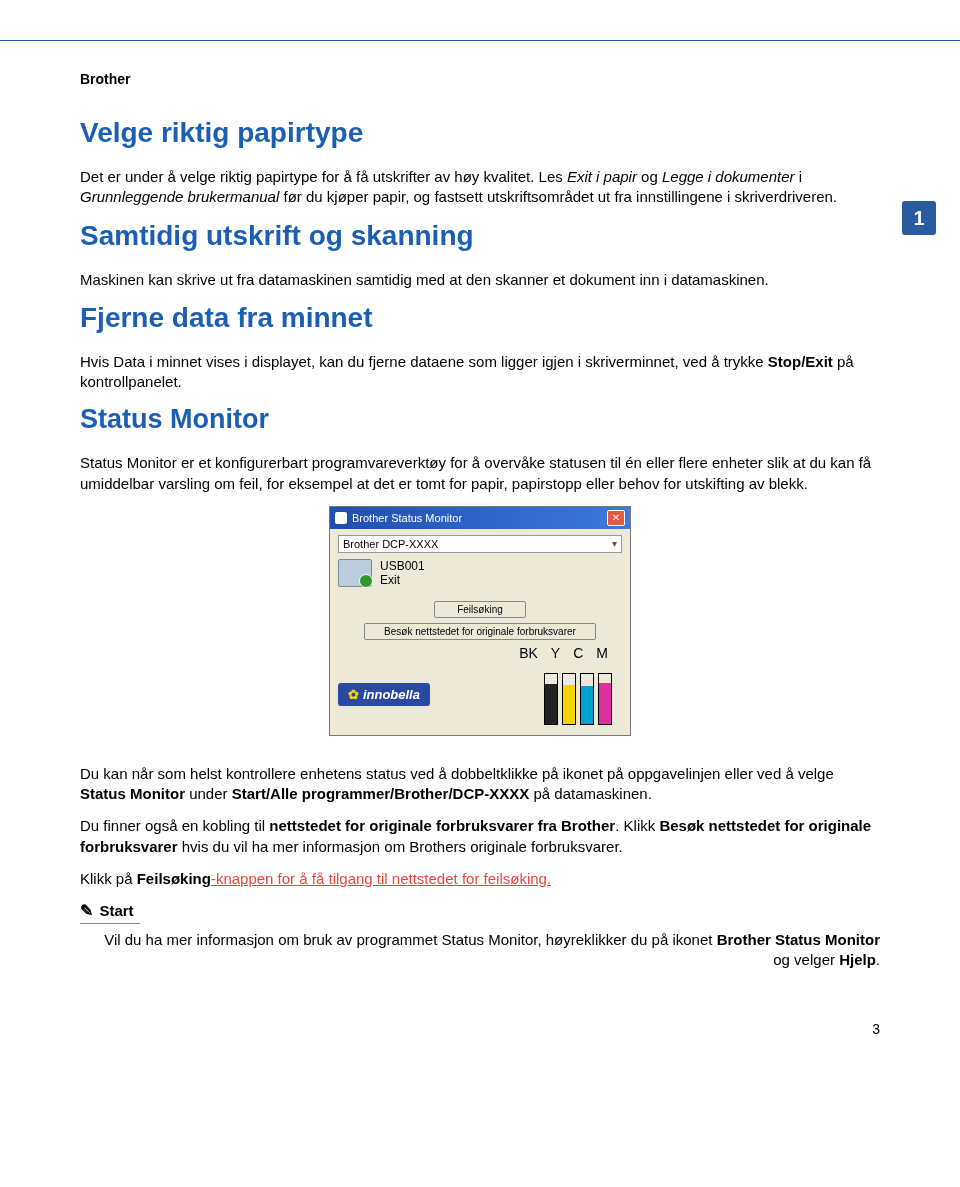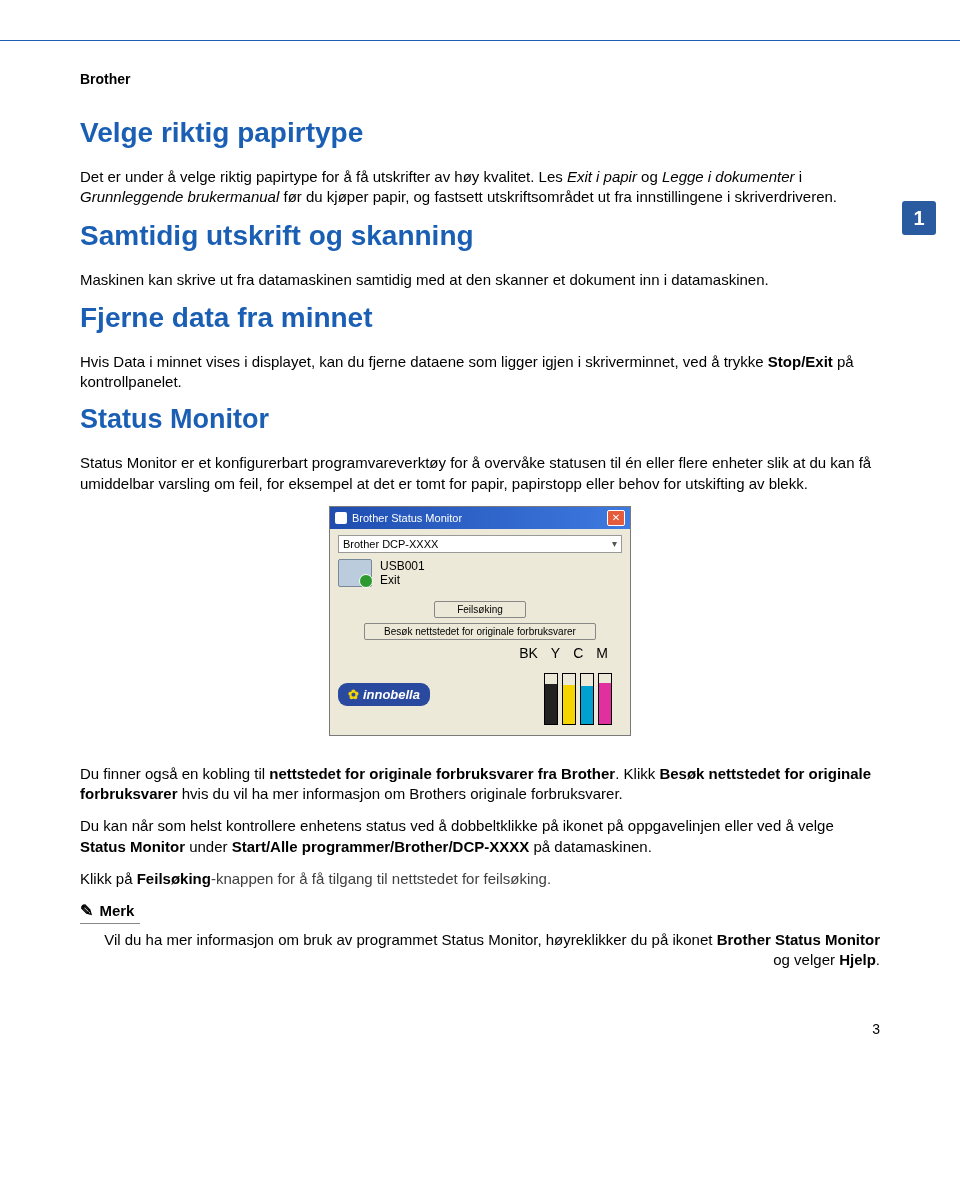--- a/index.html
+++ b/index.html
@@ -49,21 +49,21 @@
   }
   p {
     font-size: 15px;
     line-height: 1.35;
     margin: 0 0 12px 0;
   }
   .ital { font-style: italic; }
   .bold { font-weight: bold; }
   .mono { font-family: Liberation Sans, sans-serif; margin-top: 20px; }
   .section-gap { margin-top: 34px; }
-  a.link { color: #404040; cursor: pointer; }
+  a.link { color: #ef4444; text-decoration: underline; cursor: pointer; }
 
   .screenshot {
     width: 300px;
     margin: 12px auto 28px auto;
     border: 1px solid #7a7a7a;
     background: #ece9d8;
     font-size: 11px;
   }
   .titlebar {
     background: linear-gradient(to right, #1f4db0, #3e7ae0);
@@ -115,21 +115,21 @@
   .ink-labels { display:flex; justify-content:flex-end; gap:13px; padding-right:14px; font-size:14px; margin-bottom:2px;}
   .ink-bar { width:12px; height:50px; border:1px solid #000; display:flex; flex-direction:column; justify-content:flex-end;}
   .ink-fill { width:100%; }
   .bk .ink-fill{ background:#222; height:80%; }
   .y  .ink-fill{ background:#f5d400; height:78%; }
   .c  .ink-fill{ background:#00a0d0; height:76%; }
   .m  .ink-fill{ background:#e030a0; height:82%; }
   .logo-row { display:flex; align-items:center; justify-content:space-between; margin-top:4px; }
   .innobella {
     font-style:italic; font-weight:bold; color:#fff;
-    background:#2a4aa0; padding:4px 10px; border-radius:9px;
+    background:#2a4aa0; padding:4px 10px; border-radius:3px;
     font-size:13px;
   }
   .innobella::before{
     content:"✿"; color:#f5d400; margin-right:4px; font-style:normal;
   }
 
   .note-box { margin-top:8px; }
   .note-head { display:flex; align-items:center; gap:6px; font-weight:bold; font-size:15px; border-bottom:1px solid #888; padding-bottom:3px; margin-bottom:6px; width:60px;}
   .note-icon { font-size:16px; }
   .note-body { padding-left:20px; font-size:15px; line-height:1.35;text-align:right; }
@@ -200,32 +200,32 @@
             </div>
           <div class="ink-bar m">
               <div class="ink-fill"></div>
             </div>
         </div>
       </div>
     </div>
   </div>
 
   <p>
+    <span>Du kan når som helst kontrollere enhetens status ved å dobbeltklikke på ikonet på oppgavelinjen eller ved å velge </span><span class="bold">Status Monitor</span><span> under </span><span class="bold">Start/Alle programmer/Brother/DCP-XXXX</span><span> på datamaskinen.</span>
+  </p>
+  <p>
     <span>Du finner også en kobling til </span><span class="bold">nettstedet for originale forbruksvarer fra Brother</span><span>. Klikk </span><span class="bold">Besøk nettstedet for originale forbruksvarer</span><span> hvis du vil ha mer informasjon om Brothers originale forbruksvarer.</span>
-  </p>
-  <p>
-    <span>Du kan når som helst kontrollere enhetens status ved å dobbeltklikke på ikonet på oppgavelinjen eller ved å velge </span><span class="bold">Status Monitor</span><span> under </span><span class="bold">Start/Alle programmer/Brother/DCP-XXXX</span><span> på datamaskinen.</span>
   </p>
   <p>
     <span>Klikk på </span><span class="bold">Feilsøking</span><a class="link">-knappen for å få tilgang til nettstedet for feilsøking.</a>
   </p>
 
   <div class="note-box">
     <div class="note-head">
       <span class="note-icon">✎</span>
-      <span>Merk</span>
+      <span>Start</span>
     </div>
     <div class="note-body">
       <span>Vil du ha mer informasjon om bruk av programmet Status Monitor, høyreklikker du på ikonet </span><span class="bold">Brother Status Monitor</span><span> og velger </span><span class="bold">Hjelp</span><span>.</span>
     </div>
   </div>
 </div>
 <div class="page-num">3</div>
 
 </body></html>

